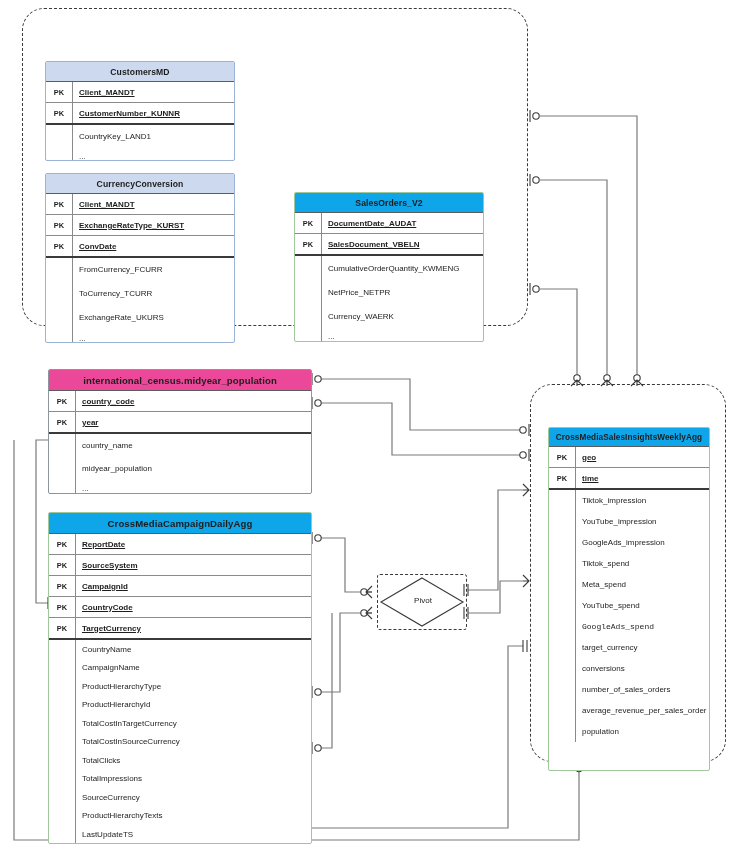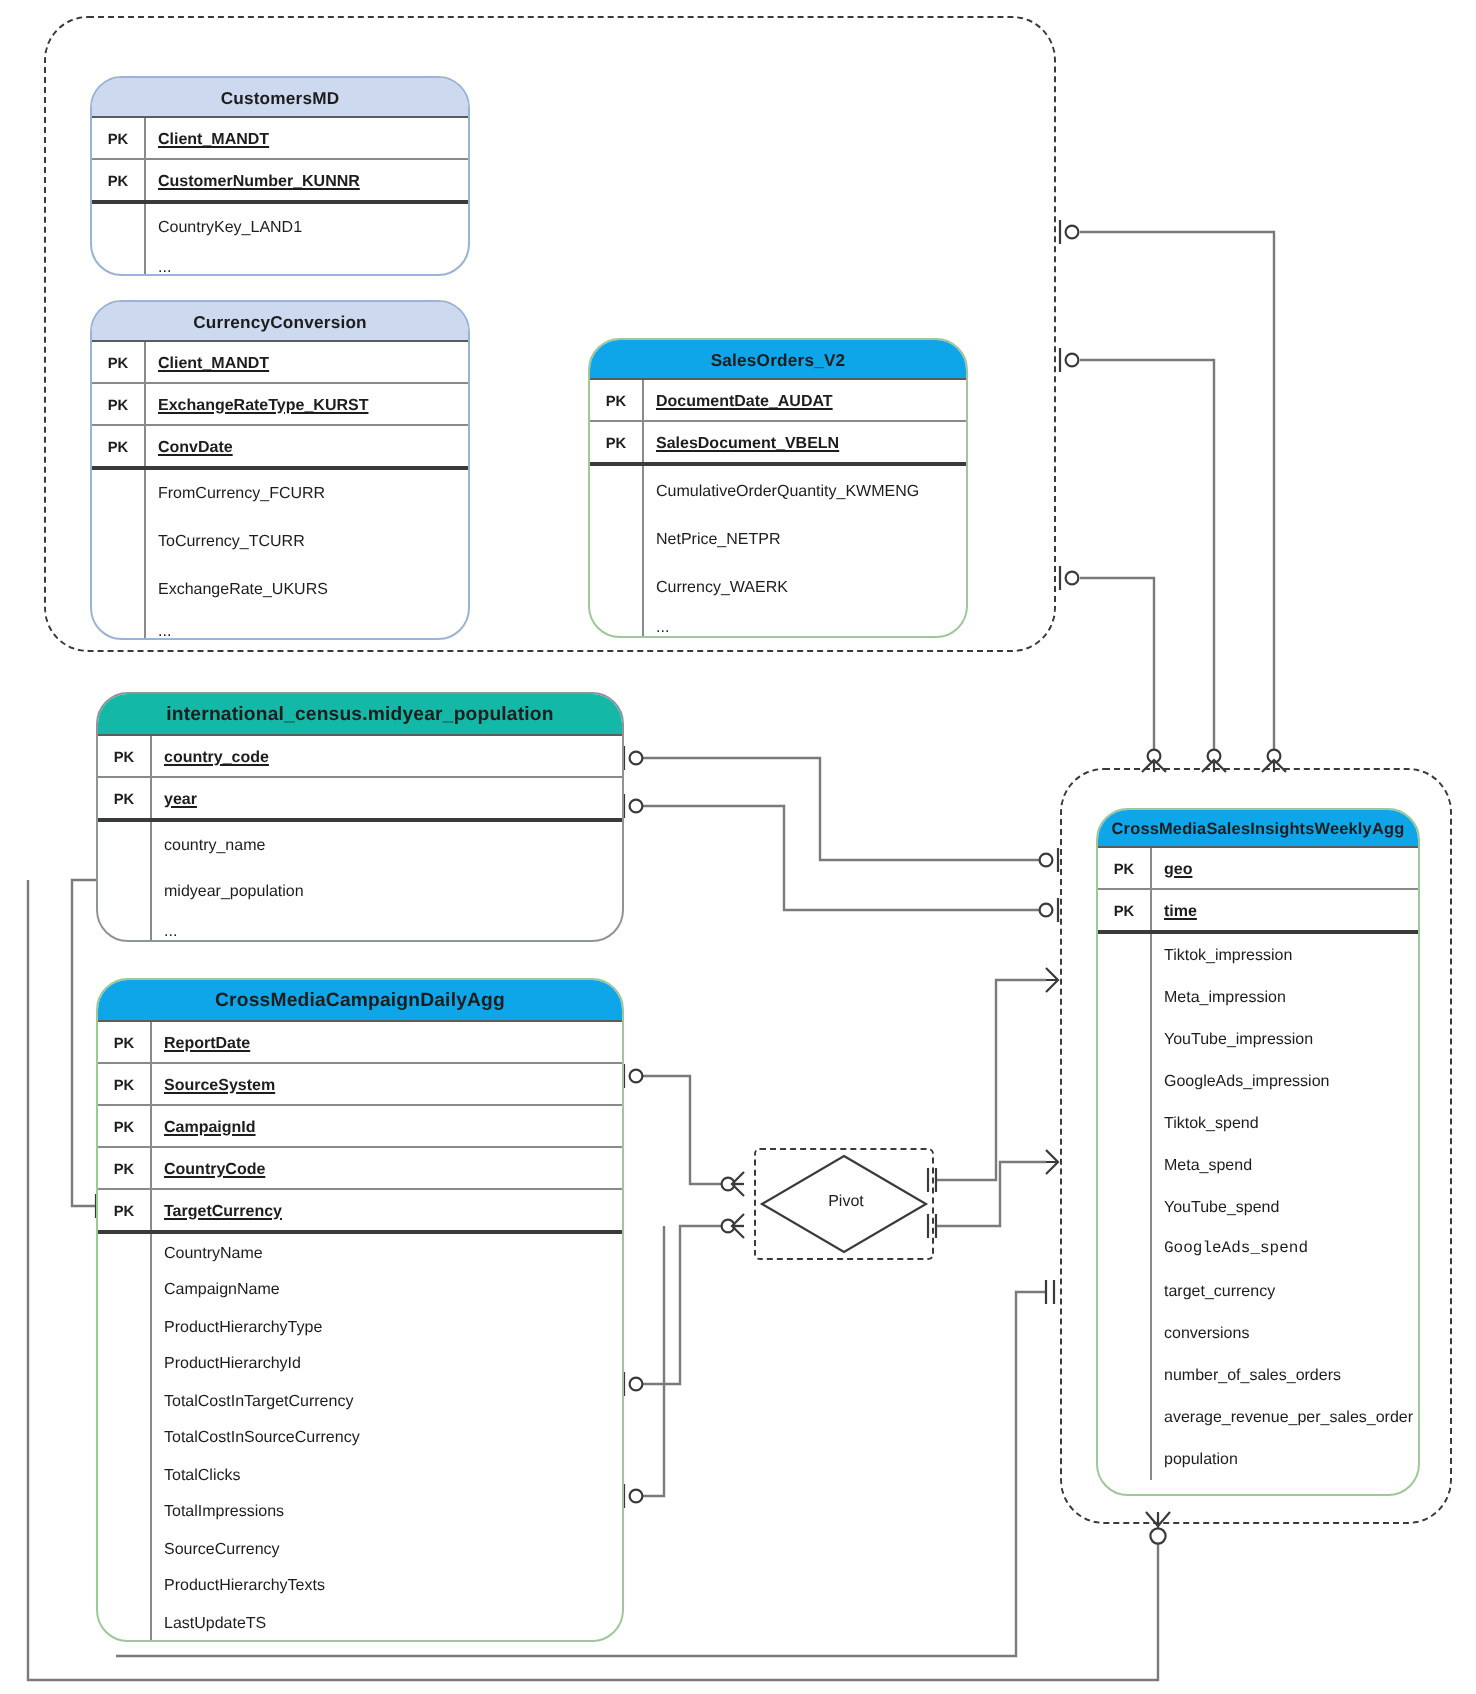--- a/index.html
+++ b/index.html
@@ -11,41 +11,42 @@
     overflow:hidden;
   }
   #canvas{position:absolute;left:0;top:0;width:738px;height:847px;}
   svg.layer{position:absolute;left:0;top:0;width:738px;height:847px;pointer-events:none;}
 
   
   .entity{
     position:absolute;
     box-sizing:border-box;
     border:1px solid #9aa6b2;
-    border-radius:16px;
+    border-radius:2px;
     background:#ffffff;
     overflow:hidden;
     box-shadow:0 0 0 0 rgba(0,0,0,0);
+    margin-top:23px;
   }
   .entity.blue{border-color:#9bb3d4;}
   .entity.green{border-color:#9ec79a;}
   .entity.plain{border-color:#8e9499;}
 
   .ent-title{
     text-align:center;
     font-size:8.6px;
     font-weight:bold;
     color:#1d1d1d;
     padding:5px 4px 4px 4px;
     border-bottom:1px solid #5c5c5c;
     letter-spacing:.1px;
   }
   .blue .ent-title{background:#ccd9ee;}
   .green .ent-title{background:#0ea5e9;}
-  .plain .ent-title{background:#14b8a6;font-size:9.6px;}
+  .plain .ent-title{background:#ec4899;font-size:9.6px;}
 
   .ent-title.big{font-size:9.6px;}
 
   .row{
     display:flex;
     align-items:center;
     min-height:20px;
     border-bottom:1px solid #8a8a8a;
     background:#fff;
     justify-content:center;
@@ -442,24 +443,20 @@
       <div class="cell-pk">PK</div>
       <div class="cell-name">time</div>
     </div>
     <div class="attr-list">
       <div class="attr-row" style="min-height:21px;">
           <div class="cell-pk"></div>
           <div class="cell-name">Tiktok_impression</div>
         </div>
       <div class="attr-row" style="min-height:21px;">
           <div class="cell-pk"></div>
-          <div class="cell-name">Meta_impression</div>
-        </div>
-      <div class="attr-row" style="min-height:21px;">
-          <div class="cell-pk"></div>
           <div class="cell-name">YouTube_impression</div>
         </div>
       <div class="attr-row" style="min-height:21px;">
           <div class="cell-pk"></div>
           <div class="cell-name">GoogleAds_impression</div>
         </div>
       <div class="attr-row" style="min-height:21px;">
           <div class="cell-pk"></div>
           <div class="cell-name">Tiktok_spend</div>
         </div>

